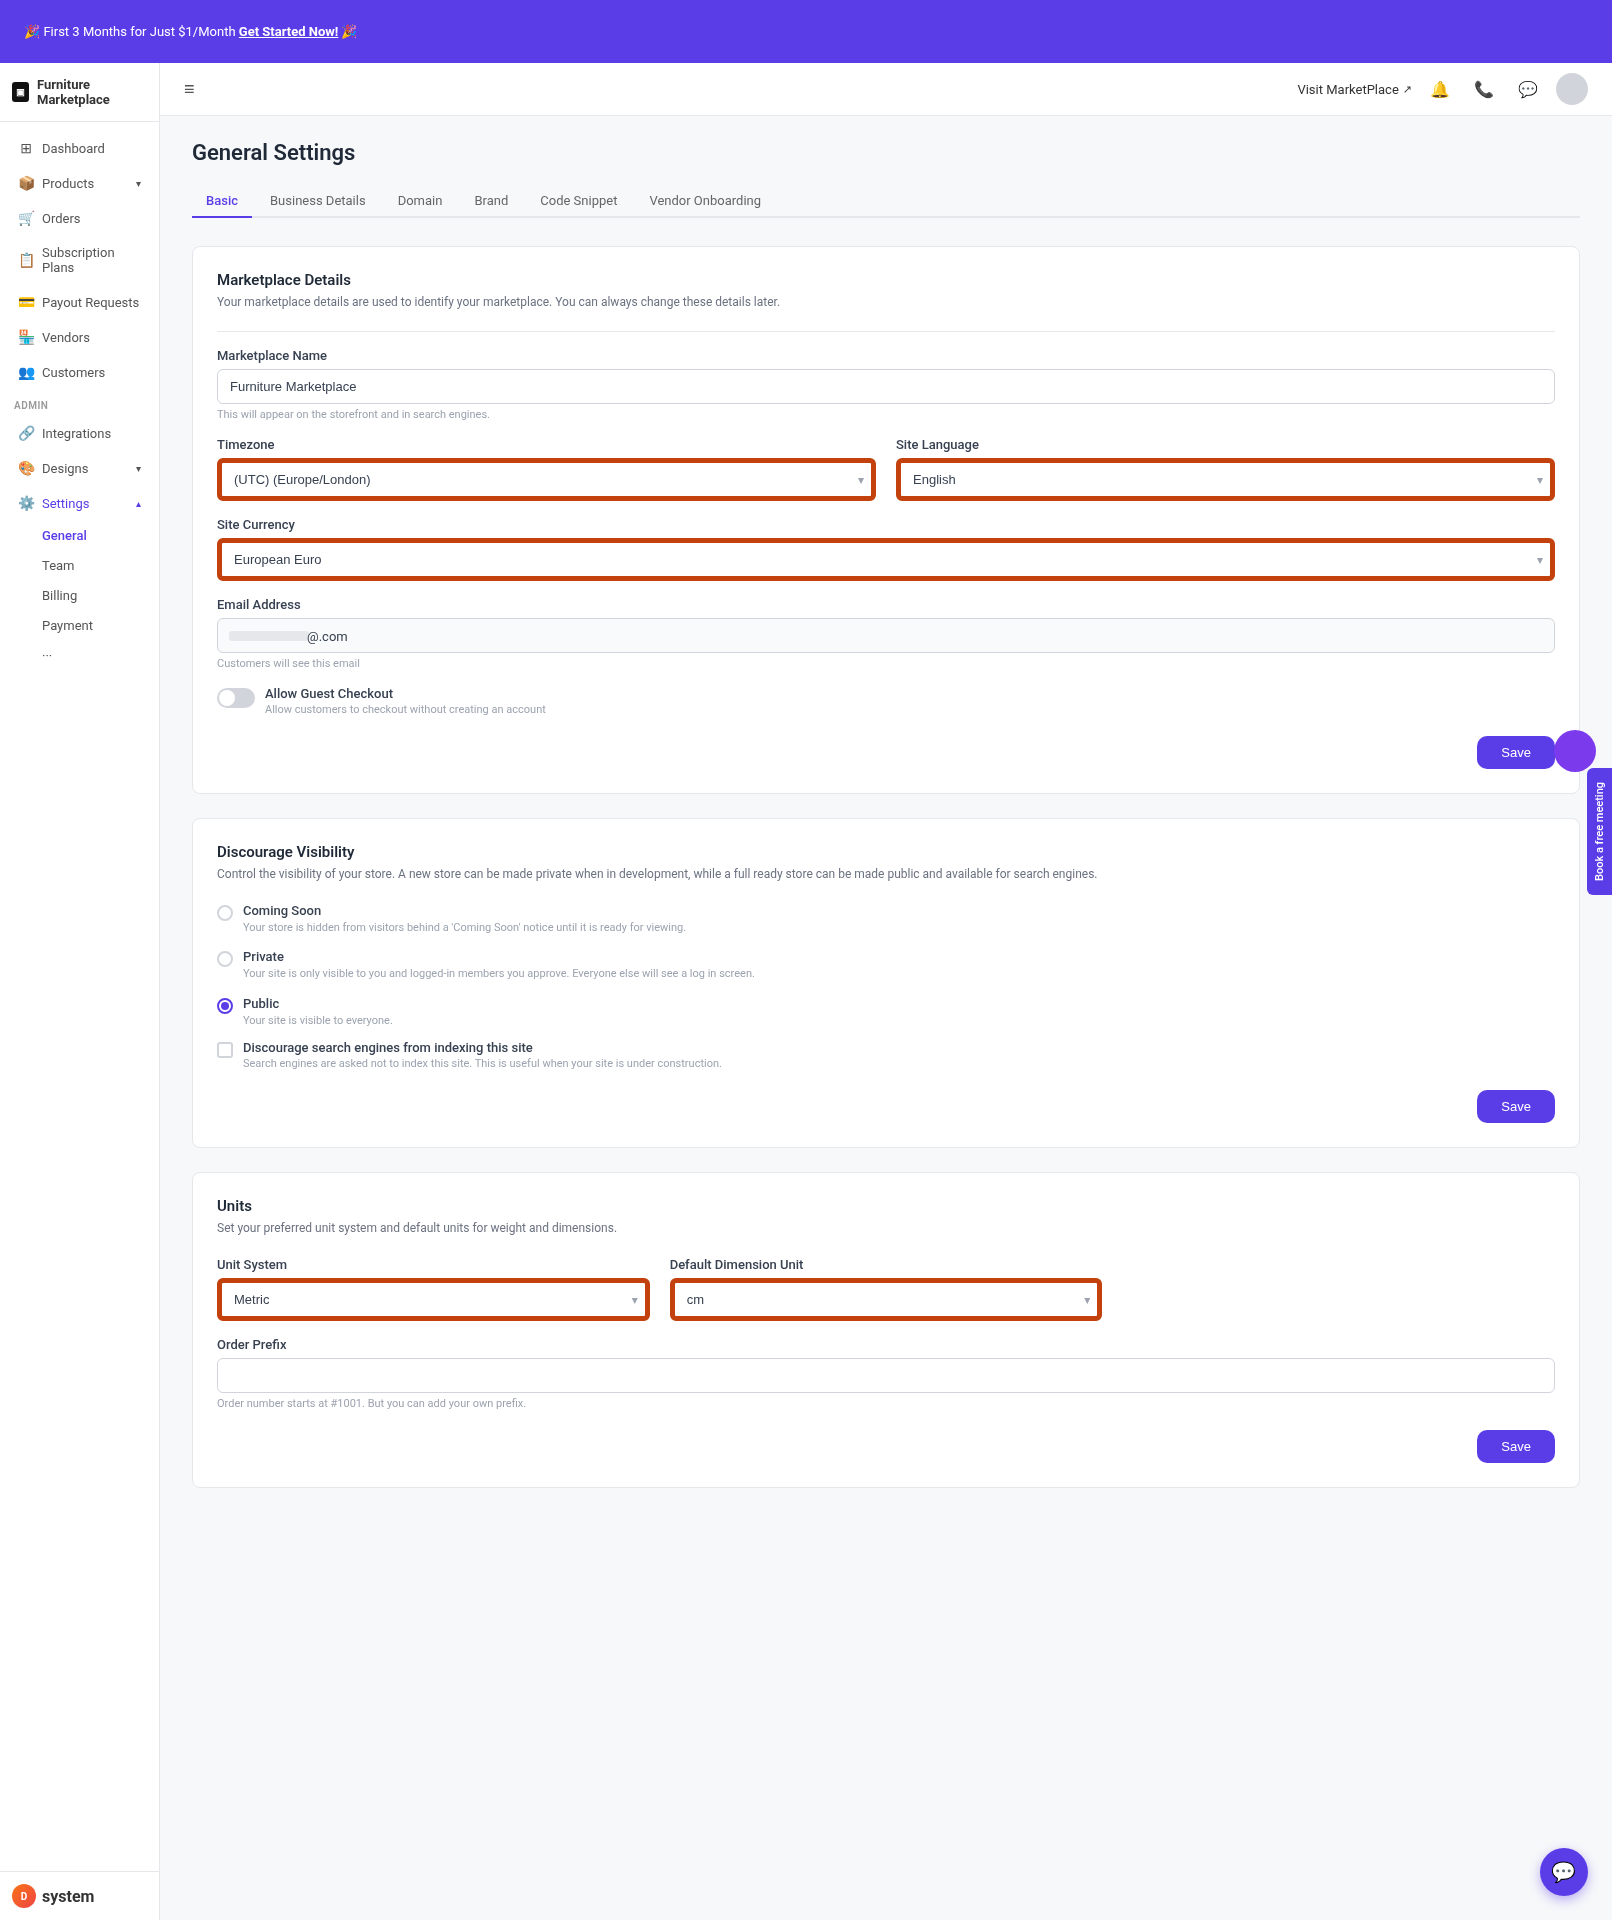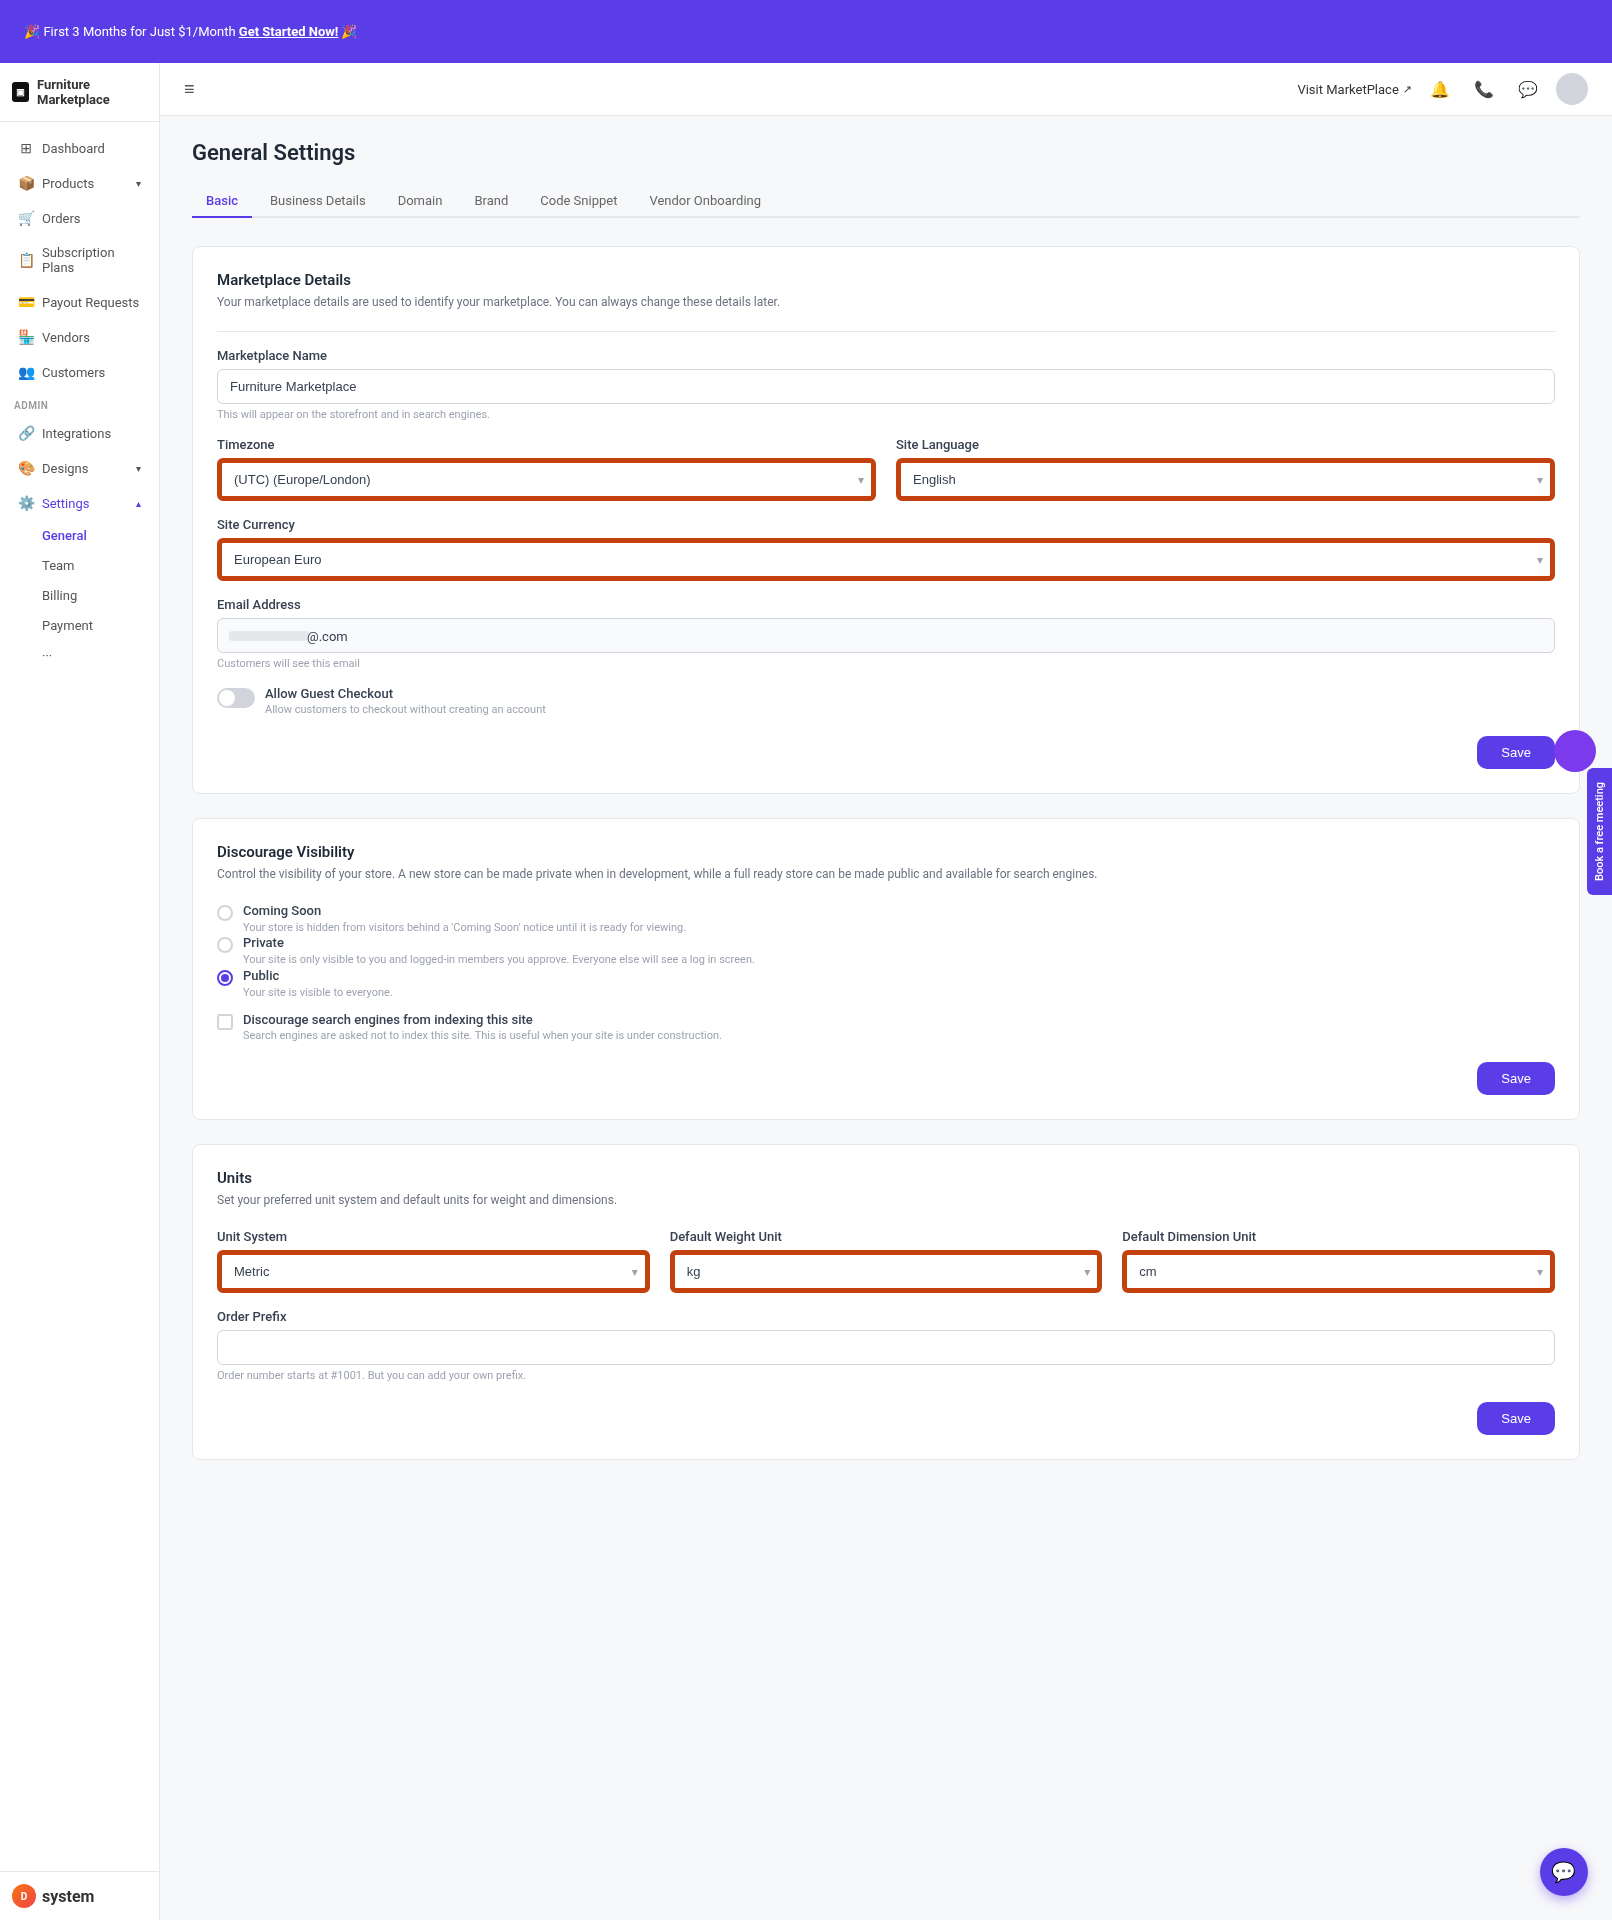--- a/index.html
+++ b/index.html
@@ -266,21 +266,21 @@
       width: 16px; height: 16px;
       background: white;
       border-radius: 50%;
       top: 2px; left: 2px;
       transition: left 0.2s;
     }
     .toggle-label { font-size: 13px; font-weight: 500; color: #374151; }
     .toggle-desc { font-size: 11px; color: #9ca3af; margin-top: 2px; }
 
     
-    .radio-group { display: flex; flex-direction: column; gap: 0; }
+    .radio-group { display: flex; flex-direction: column; gap: 14px; }
     .radio-item { display: flex; align-items: flex-start; gap: 10px; }
     .radio-btn {
       width: 16px; height: 16px;
       border: 2px solid #d1d5db;
       border-radius: 50%;
       flex-shrink: 0;
       margin-top: 2px;
       cursor: pointer;
       position: relative;
     }
@@ -587,29 +587,20 @@
           <div>
             <div class="field-label">Unit System</div>
             <div class="select-wrapper">
               <select class="form-select">
                 <option>Metric</option>
                 <option>Imperial</option>
               </select>
             </div>
           </div>
           <div>
-            <div class="field-label">Default Weight Unit</div>
-            <div class="select-wrapper">
-              <select class="form-select">
-                <option>kg</option>
-                <option>lbs</option>
-              </select>
-            </div>
-          </div>
-          <div>
             <div class="field-label">Default Dimension Unit</div>
             <div class="select-wrapper">
               <select class="form-select">
                 <option>cm</option>
                 <option>in</option>
               </select>
             </div>
           </div>
         </div>
 

